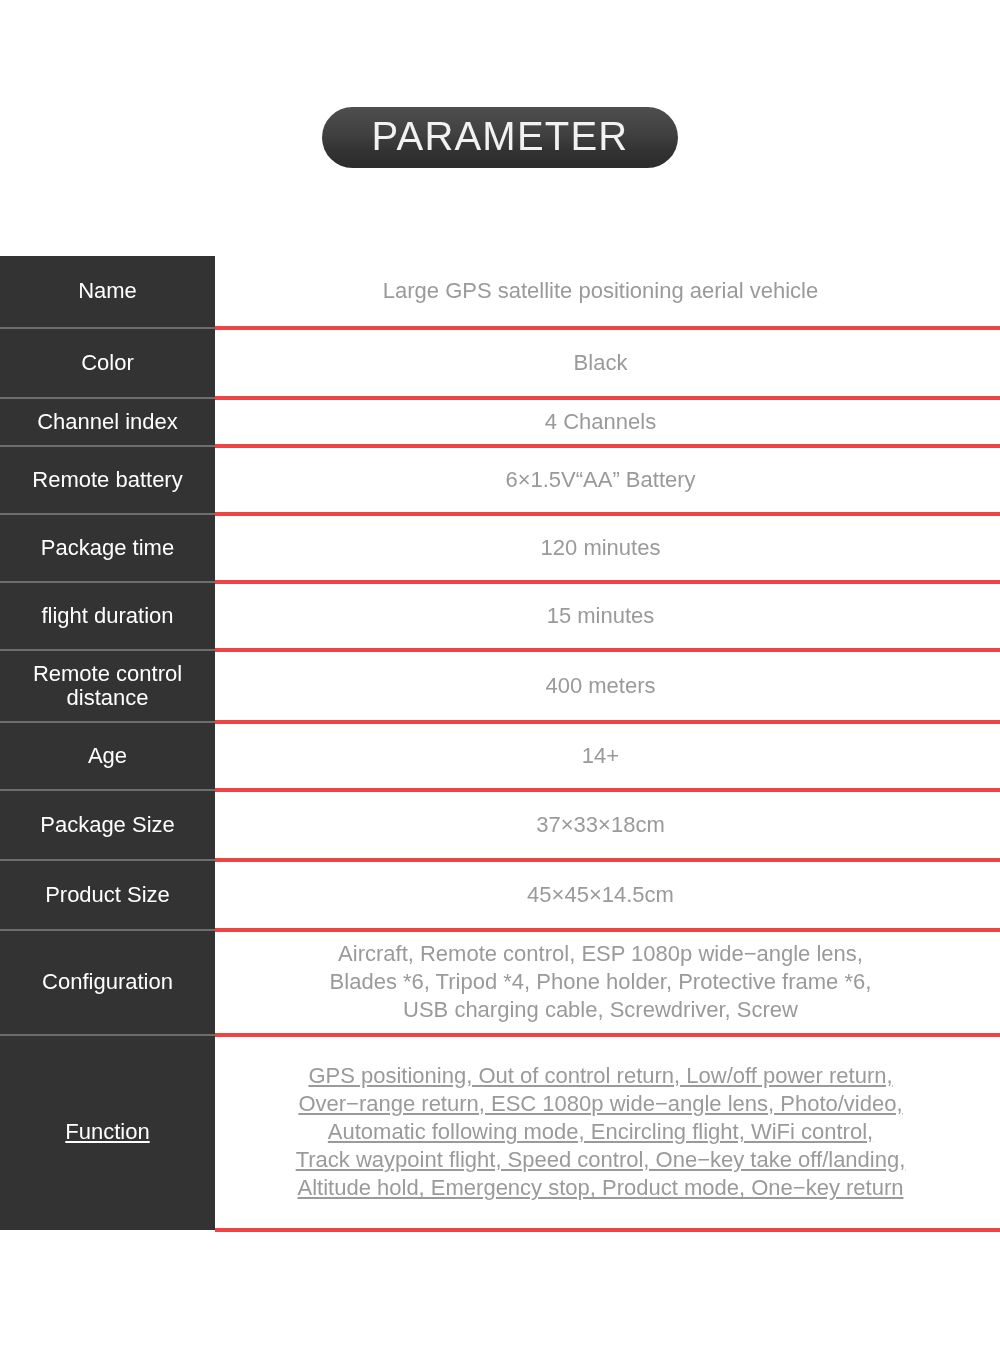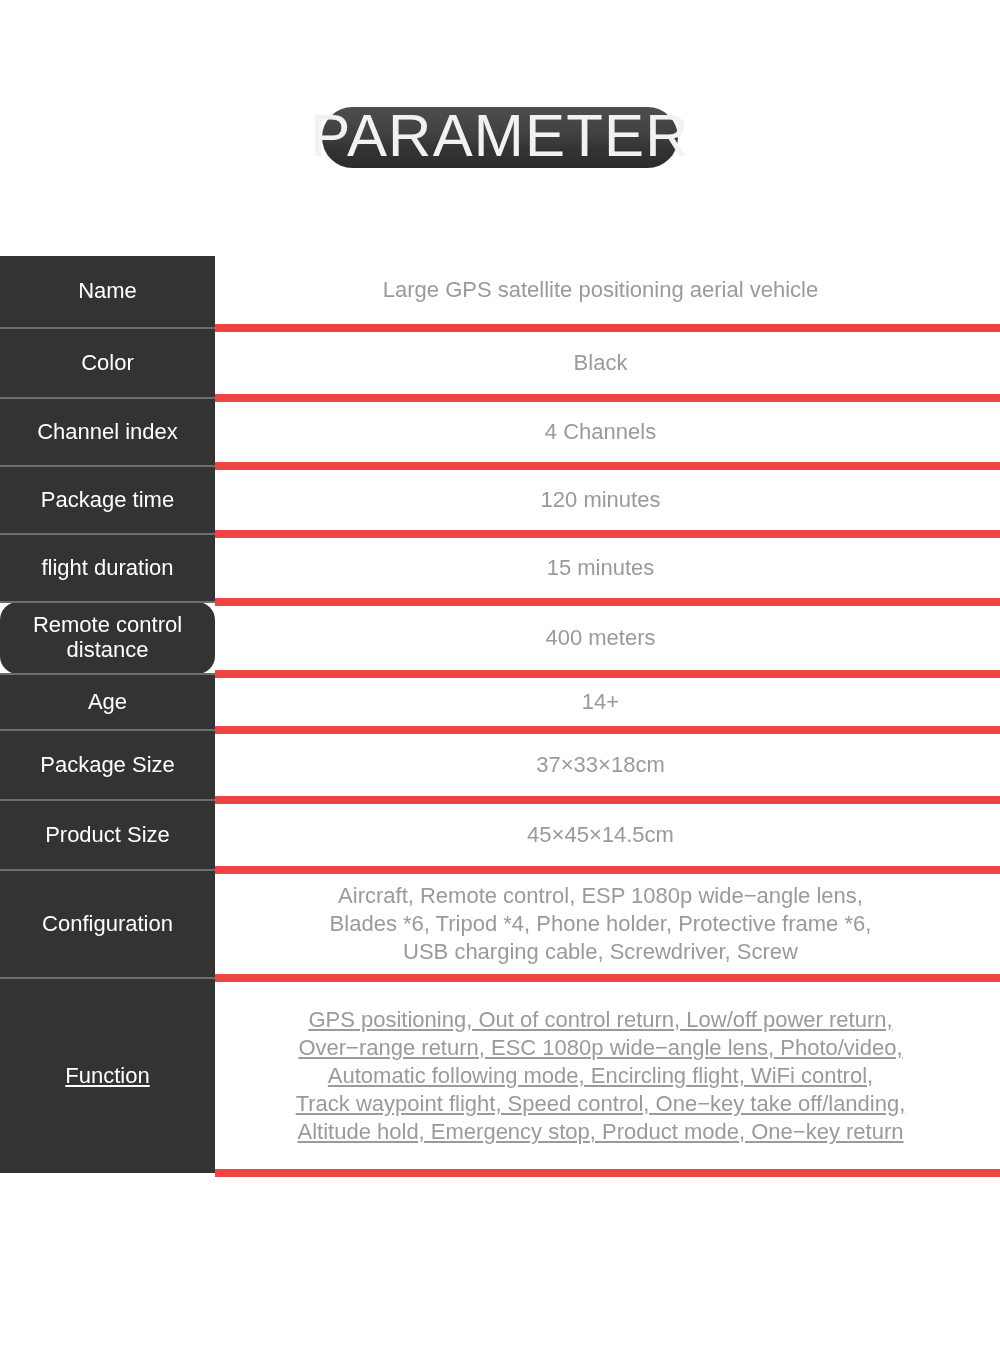--- a/index.html
+++ b/index.html
@@ -33,21 +33,21 @@
     width: 356px;
     height: 61px;
     border-radius: 31px;
     background: linear-gradient(to bottom, #4e4e4e 0%, #404040 45%, #333333 70%, #2c2c2c 100%);
     display: flex;
     align-items: center;
     justify-content: center;
   }
   .title-pill-text {
     color: #f2f2f2;
-    font-size: 60px;
+    font-size: 40px;
     font-weight: 400;
     letter-spacing: 1.2px;
     line-height: 1;
     padding-bottom: 3px;
   }
 
   
   .spec-table {
     position: absolute;
     left: 0;
@@ -76,41 +76,41 @@
     border-bottom: none;
   }
   td.value-cell {
     width: 785px;
     background: #ffffff;
     color: #9a9a9a;
     font-size: 22px;
     font-weight: 400;
     text-align: center;
     line-height: 1.28;
-    border-bottom: 8px solid #ef4444;
+    border-bottom: 4px solid #ef4444;
     padding: 8px 14px 8px 0;
   }
 
   
   tr.r-name td     { height: 72px; }
   tr.r-color td    { height: 70px; }
-  tr.r-channel td  { height: 68px; }
+  tr.r-channel td  { height: 48px; }
   tr.r-battery td  { height: 68px; }
   tr.r-rbattery td { height: 68px; }
   tr.r-charge td   { height: 68px; }
   tr.r-flight td   { height: 68px; }
   tr.r-rcd td      { height: 72px; }
-  tr.r-age td      { height: 56px; }
+  tr.r-age td      { height: 68px; }
   tr.r-pkg td      { height: 70px; }
   tr.r-prod td     { height: 70px; }
   tr.r-config td   { height: 102px; }
   tr.r-func td     { height: 195px; text-decoration: underline; }
 
   
-  .label-multiline { line-height: 1.05; border-radius: 18px; }
+  .label-multiline { line-height: 1.05; }
 </style>
 </head>
 <body>
 
 <div class="page">
 
   <div class="header-wrap">
     <div class="title-pill">
       <span class="title-pill-text">PARAMETER</span>
     </div>
@@ -128,20 +128,24 @@
         <td class="label-cell">Color</td>
         <td class="value-cell">Black</td>
       </tr>
 
       <tr class="r-channel">
         <td class="label-cell">Channel index</td>
         <td class="value-cell">4 Channels</td>
       </tr>
 
 
+      <tr class="r-rbattery">
+        <td class="label-cell">Remote battery</td>
+        <td class="value-cell">6×1.5V“AA” Battery</td>
+      </tr>
 
       <tr class="r-charge">
         <td class="label-cell">Package time</td>
         <td class="value-cell">120 minutes</td>
       </tr>
 
       <tr class="r-flight">
         <td class="label-cell">flight duration</td>
         <td class="value-cell">15 minutes</td>
       </tr>

